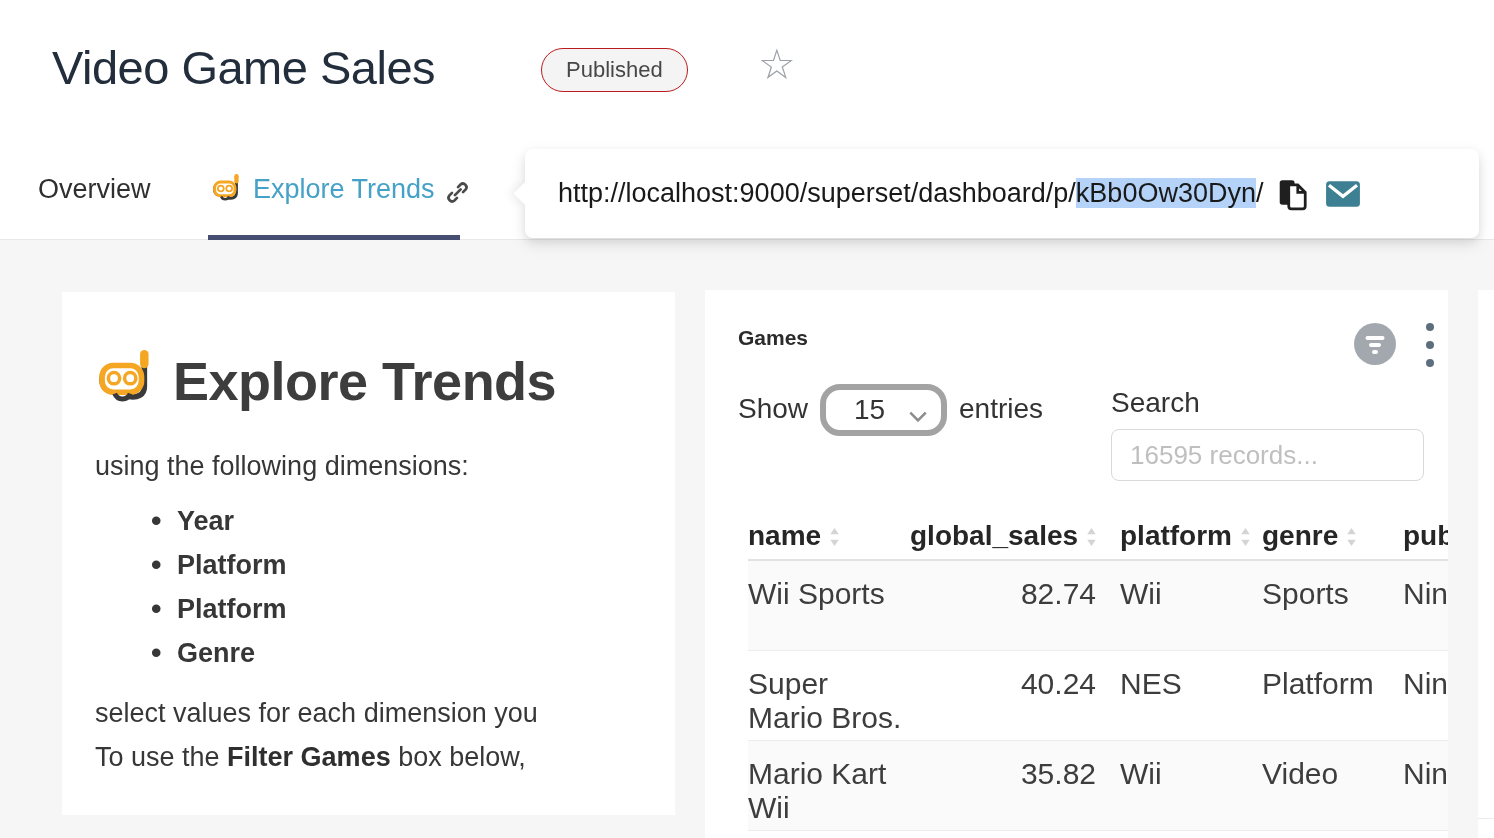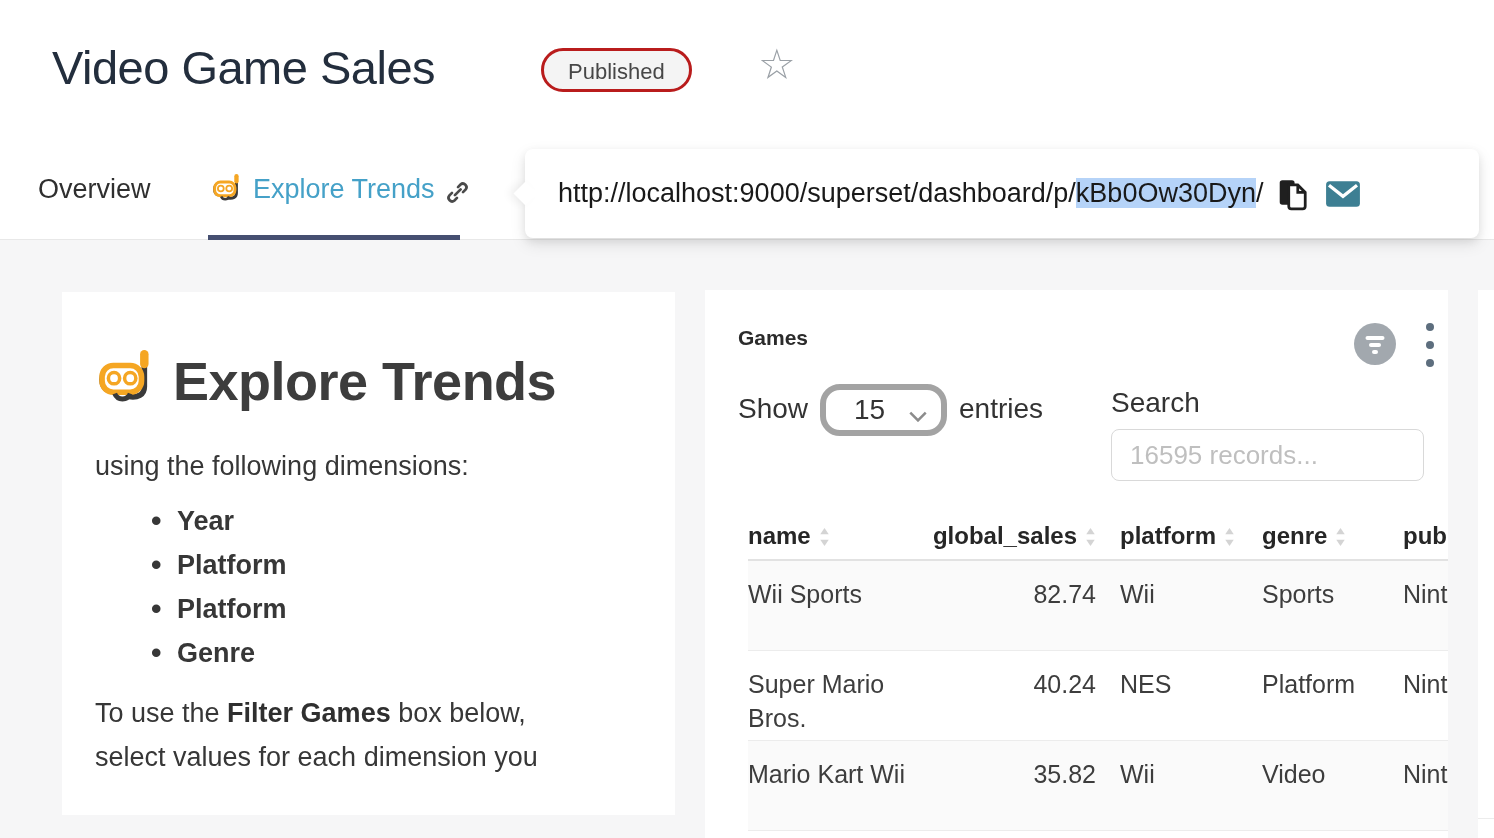--- a/index.html
+++ b/index.html
@@ -4,21 +4,21 @@
 <style>
   * { margin:0; padding:0; box-sizing:border-box; }
   html,body { width:1494px; height:838px; overflow:hidden; background:#fff;
     font-family:"Liberation Sans","DejaVu Sans",sans-serif; }
   .stage { position:relative; width:1494px; height:838px; }
 
   
   .page-header { position:absolute; left:0; top:0; width:1494px; height:140px; background:#fff; }
   .page-title { position:absolute; left:52px; top:40px; font-size:47px; color:#232e3d; letter-spacing:-0.5px; }
   .pub-badge { position:absolute; left:541px; top:48px; height:44px; padding:0 24px; line-height:42px;
-    background:#f4f4f4; border:3px solid #b91c1c; border-radius:22px; font-size:22px; color:#474747; }
+    background:#f4f4f4; border:1px solid #b91c1c; border-radius:22px; font-size:22px; color:#474747; }
   .star { position:absolute; left:758px; top:40px; font-size:42px; color:#9aa0a6; cursor:pointer; }
 
   
   .tabbar { position:absolute; left:0; top:140px; width:1494px; height:100px; background:#fff;
     border-bottom:1px solid #e8e8e8; }
   .tab { position:absolute; top:0; height:99px; display:flex; align-items:center; gap:10px; font-size:27px; }
   .tab-overview { left:38px; color:#2f2f2f; }
   .tab-explore { left:211px; color:#45a1c8; }
   .tab-underline { position:absolute; left:208px; bottom:-1px; width:252px; height:5px; background:#464f71; }
   .mask-icon-sm svg { width:32px; height:32px; display:block; }
@@ -74,25 +74,25 @@
   .entries-label { position:absolute; left:254px; top:103px; font-size:28px; color:#333; }
   .search-label { position:absolute; left:406px; top:97px; font-size:28px; color:#333; }
   .search-input { position:absolute; left:406px; top:139px; width:313px; height:52px; background:#fff;
     border:1px solid #d9d9d9; border-radius:8px; padding:0 18px; font-size:26px; color:#333;
     font-family:"Liberation Sans","DejaVu Sans",sans-serif; outline:none; }
   .search-input::placeholder { color:#bfbfbf; }
 
   table.games { position:absolute; left:43px; top:222px; border-collapse:collapse; table-layout:fixed; width:795px; }
   col.c-name { width:162px; } col.c-sales { width:190px; } col.c-plat { width:142px; }
   col.c-genre { width:141px; } col.c-pub { width:160px; }
-  .games th { font-size:24px; font-weight:700; color:#262626; text-align:left; height:48px;
+  .games th { font-size:28px; font-weight:700; color:#262626; text-align:left; height:48px;
     vertical-align:middle; border-bottom:2px solid #e2e2e2; cursor:pointer; white-space:nowrap; }
   .games th.num, .games td.num { text-align:right; padding-right:4px; }
   .games th.pad, .games td.pad { padding-left:20px; }
-  .games td { font-size:25px; color:#3d3d3d; vertical-align:top; padding-top:16px; line-height:34px;
+  .games td { font-size:30px; color:#3d3d3d; vertical-align:top; padding-top:16px; line-height:34px;
     height:90px; border-bottom:1px solid #ececec; }
   .games tr.odd td { background:#fafafa; }
   .sort { display:inline-block; vertical-align:middle; margin-left:8px; }
   .sort svg { width:11px; height:18px; display:block; }
 
   
   .edge-card { position:absolute; left:1478px; top:290px; width:16px; height:548px; background:#fff; }
   .edge-card .sep { position:absolute; left:0; top:528px; width:16px; height:1px; background:#ececec; }
 </style>
 </head>
@@ -172,22 +172,22 @@
     <div class="md-para">
       <div>using the following dimensions:</div>
     </div>
     <ul class="md-list">
       <li>Year</li>
       <li>Platform</li>
       <li>Platform</li>
       <li>Genre</li>
     </ul>
     <div class="md-footer">
+      <div>select values for each dimension you</div>
       <div><span>To use the </span><b>Filter Games</b><span> box below,</span></div>
-      <div>select values for each dimension you</div>
     </div>
   </div>
 
   <div class="games-card">
     <div class="games-title">Games</div>
     <div class="filter-fab">
         <i></i>
         <i></i>
         <i></i>
       </div>

